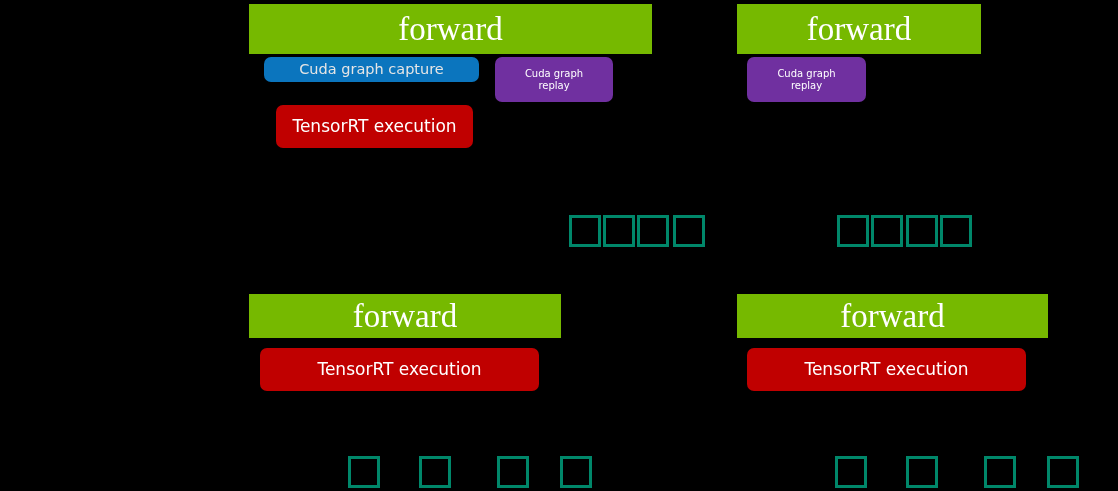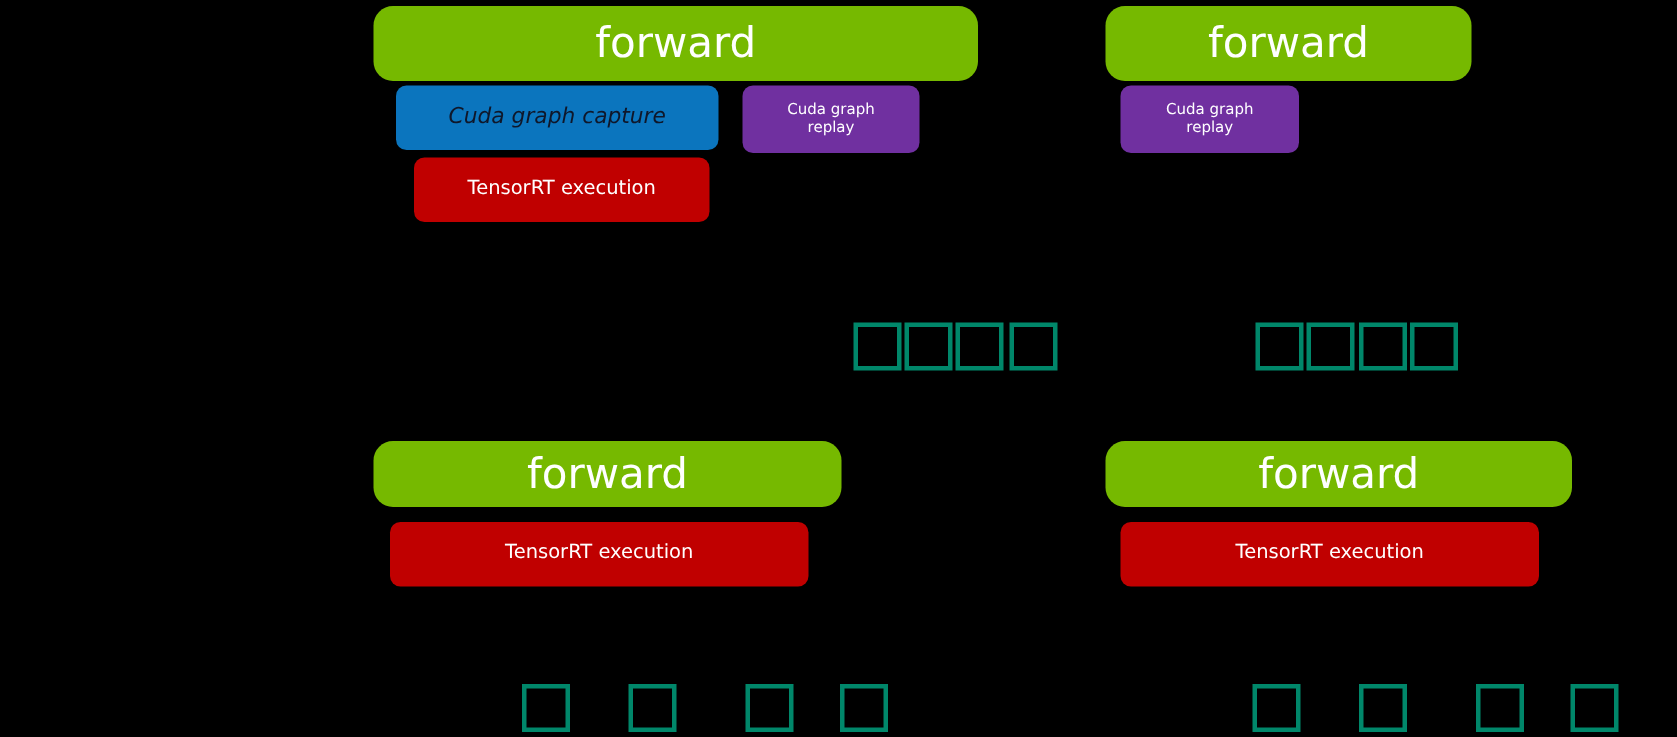--- a/index.html
+++ b/index.html
@@ -24,50 +24,51 @@
     align-items: center;
     justify-content: center;
     text-align: center;
     color: #ffffff;
     border-radius: 7px;
     line-height: 1.12;
     padding: 2px 6px;
   }
   .node-forward {
     background: #76b900;
-    font-size: 28px;
-    border-radius: 13px;
+    font-size: 33px;
+    border-radius: 0;
+    font-family: Liberation Serif, serif;
   }
   .node-capture {
     background: #0b75be;
     font-size: 14.5px;
   }
   .node-replay {
     background: #7030a0;
     font-size: 10px;
     white-space: pre-line;
   }
   .node-trt {
     background: #c00000;
-    font-size: 13px;
+    font-size: 17px;
   }
   .kernel {
     position: absolute;
     box-sizing: border-box;
     background: transparent;
     border: 3px solid #00876a;
   }
 </style>
 </head>
 <body>
 
 <div id="canvas">
   <div id="boxes-layer">
       <div class="node node-forward" style="left: 249px; top: 4px; width: 403px; height: 50px; background: rgb(118, 185, 0); color: rgb(255, 255, 255);">forward</div>
-      <div class="node node-capture" style="left: 264px; top: 57px; width: 215px; height: 43px; background: rgb(11, 117, 190); color: #0f172a; font-style: italic;">Cuda graph capture</div>
+      <div class="node node-capture" style="left: 264px; top: 57px; width: 215px; height: 25px; background: rgb(11, 117, 190); color: #e5e5e5;">Cuda graph capture</div>
       <div class="node node-replay" style="left: 495px; top: 57px; width: 118px; height: 45px; background: rgb(112, 48, 160); color: rgb(255, 255, 255);">Cuda graph
 replay</div>
       <div class="node node-trt" style="left: 276px; top: 105px; width: 197px; height: 43px; background: rgb(192, 0, 0); color: rgb(255, 255, 255);">TensorRT execution</div>
       <div class="node node-forward" style="left: 737px; top: 4px; width: 244px; height: 50px; background: rgb(118, 185, 0); color: rgb(255, 255, 255);">forward</div>
       <div class="node node-replay" style="left: 747px; top: 57px; width: 119px; height: 45px; background: rgb(112, 48, 160); color: rgb(255, 255, 255);">Cuda graph
 replay</div>
       <div class="node node-forward" style="left: 249px; top: 294px; width: 312px; height: 44px; background: rgb(118, 185, 0); color: rgb(255, 255, 255);">forward</div>
       <div class="node node-trt" style="left: 260px; top: 348px; width: 279px; height: 43px; background: rgb(192, 0, 0); color: rgb(255, 255, 255);">TensorRT execution</div>
       <div class="node node-forward" style="left: 737px; top: 294px; width: 311px; height: 44px; background: rgb(118, 185, 0); color: rgb(255, 255, 255);">forward</div>
       <div class="node node-trt" style="left: 747px; top: 348px; width: 279px; height: 43px; background: rgb(192, 0, 0); color: rgb(255, 255, 255);">TensorRT execution</div>

